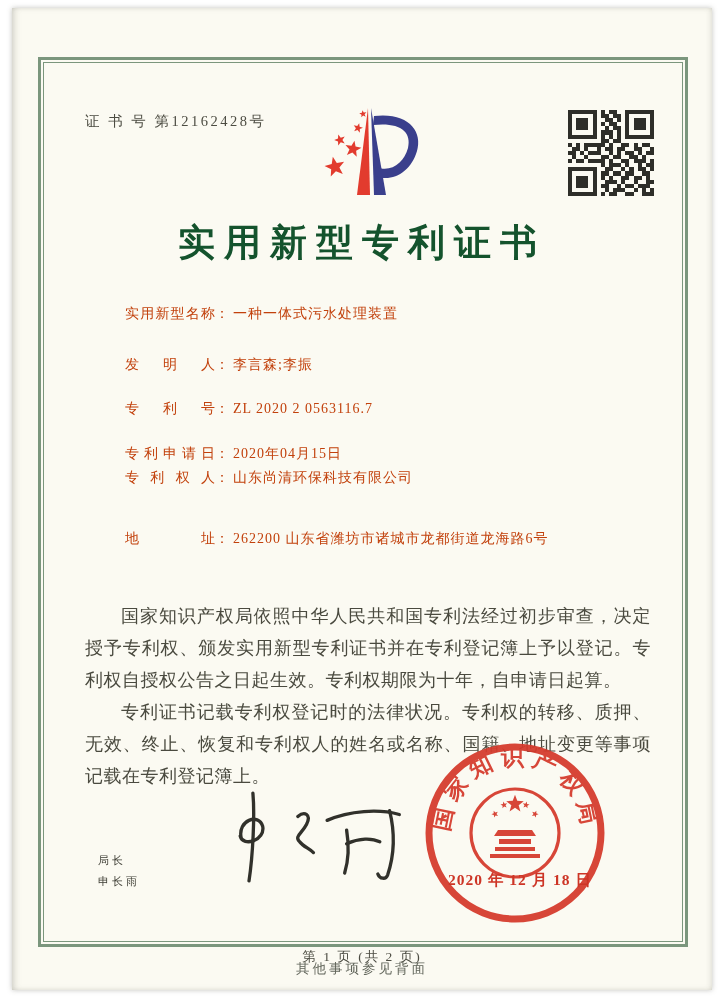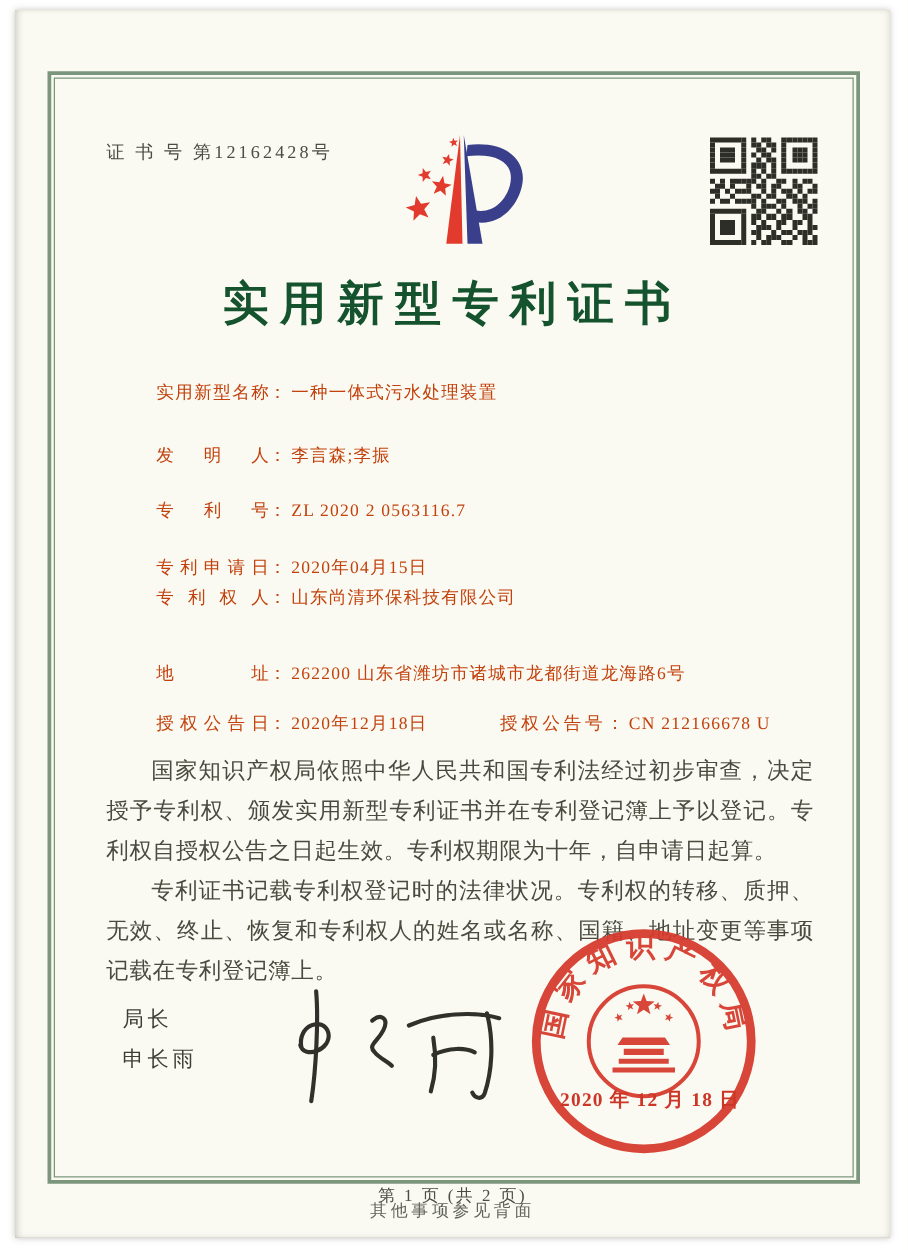--- a/index.html
+++ b/index.html
@@ -35,21 +35,21 @@
   .frow{position:absolute;left:73px;font-size:14px;color:#c2410c;white-space:nowrap;margin-left:40px;}
   .f-label{display:inline-block;width:90px;text-align:justify;text-align-last:justify;vertical-align:top;}
   .f-colon{display:inline-block;margin-right:4px;}
   .f-value{letter-spacing:1px;}
   .grant-gap{display:inline-block;width:58px;}
   .body-text{
     position:absolute;left:73px;top:592px;width:566px;font-size:18px;line-height:1.78;
     color:#4a4a3f;text-align:justify;
   }
   .body-text p{margin:0;text-indent:2em;letter-spacing:.5px;}
-  .commissioner{position:absolute;left:86px;top:792px;font-size:17px;color:#3d3d34;letter-spacing:3px;line-height:1.9;}
+  .commissioner{position:absolute;left:86px;top:842px;font-size:11px;color:#3d3d34;letter-spacing:3px;line-height:1.9;}
   .sig{position:absolute;left:196px;top:778px;}
   .seal{position:absolute;left:408px;top:732px;opacity:.93;}
   .seal-date{
     position:absolute;left:436px;top:862px;font-size:15.5px;color:#cd3526;
     letter-spacing:1px;font-weight:bold;white-space:nowrap;
   }
   .page-footer{
     position:absolute;left:0;top:908px;width:100%;text-align:center;
     font-size:13.5px;letter-spacing:2px;color:#4c4c42;margin-top:32px;
   }
@@ -543,23 +543,20 @@
     <span class="f-label">专利号</span><span class="f-colon">：</span><span class="f-value">ZL 2020 2 0563116.7</span>
   </div>
   <div class="frow" style="top:437px">
     <span class="f-label">专利申请日</span><span class="f-colon">：</span><span class="f-value">2020年04月15日</span>
   </div>
   <div class="frow" style="top:461px">
     <span class="f-label">专利权人</span><span class="f-colon">：</span><span class="f-value">山东尚清环保科技有限公司</span>
   </div>
   <div class="frow" style="top:522px">
     <span class="f-label">地址</span><span class="f-colon">：</span><span class="f-value">262200 山东省潍坊市诸城市龙都街道龙海路6号</span>
-  </div>
-  <div class="frow" style="top:562px">
-    <span class="f-label">授权公告日</span><span class="f-colon">：</span><span class="f-value">2020年12月18日</span><span class="grant-gap"></span><span style="letter-spacing:3px">授权公告号</span><span class="f-colon">：</span><span class="f-value">CN 212166678 U</span>
   </div>
 
   <div class="body-text">
     <p>国家知识产权局依照中华人民共和国专利法经过初步审查，决定授予专利权、颁发实用新型专利证书并在专利登记簿上予以登记。专利权自授权公告之日起生效。专利权期限为十年，自申请日起算。</p>
     <p>专利证书记载专利权登记时的法律状况。专利权的转移、质押、无效、终止、恢复和专利权人的姓名或名称、国籍、地址变更等事项记载在专利登记簿上。</p>
   </div>
 
   <div class="commissioner">
     <div>局长</div>
     <div>申长雨</div>

